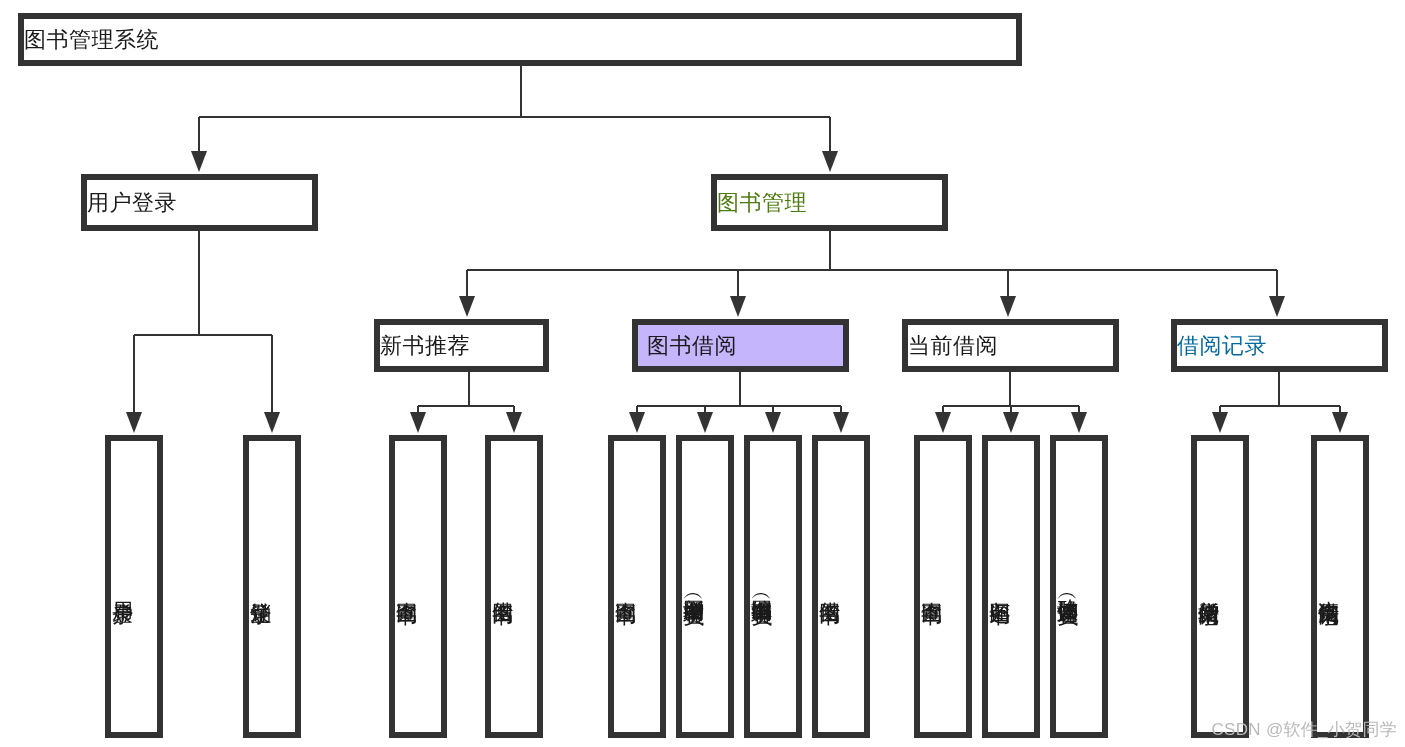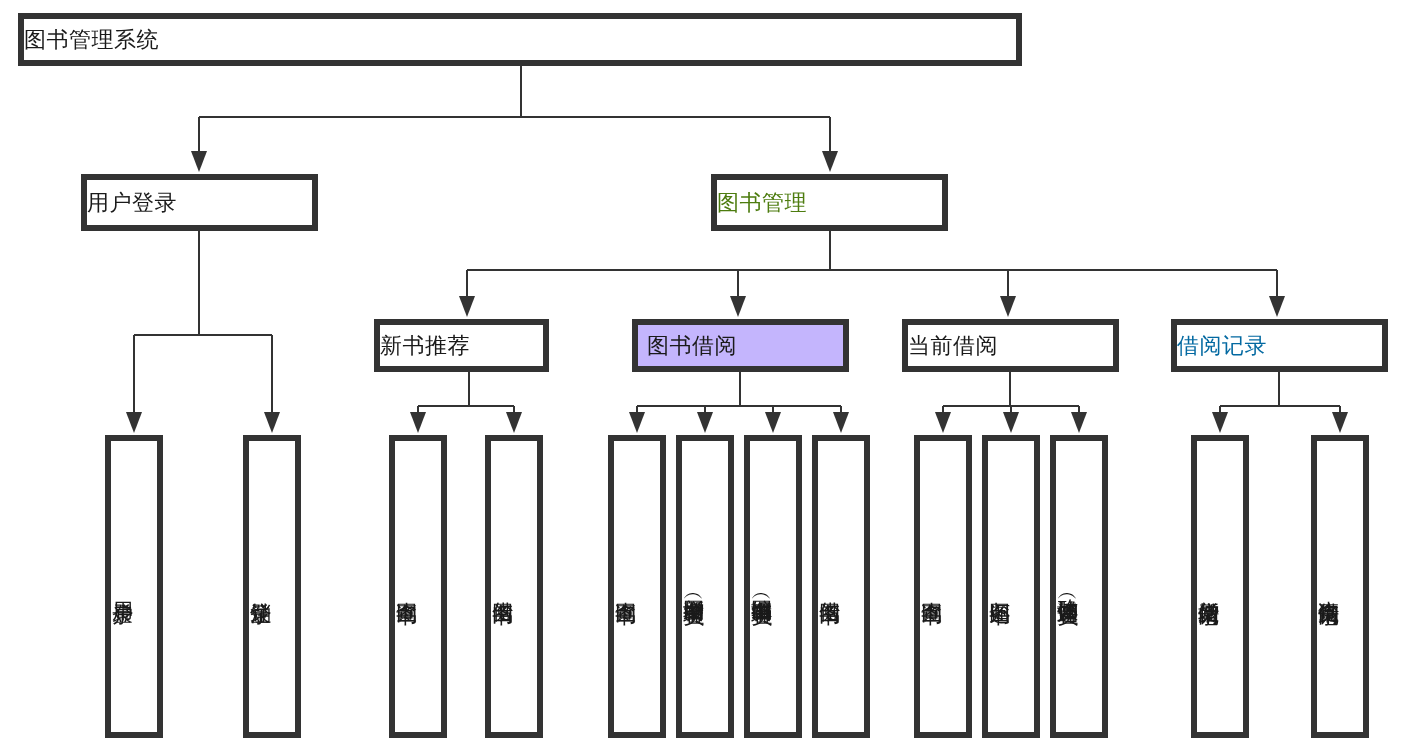--- a/index.html
+++ b/index.html
@@ -183,14 +183,15 @@
         <span class="node-label-v" style="color: rgb(26, 26, 26);">确认归还（管理员）</span>
       </div>
       <div class="node-box" style="left: 1191px; top: 435px; width: 58px; height: 303px; border-color: rgb(51, 51, 51); background: rgb(255, 255, 255);">
         <span class="node-label-v" style="color: rgb(26, 26, 26);">新增借阅记录</span>
       </div>
       <div class="node-box" style="left: 1311px; top: 435px; width: 58px; height: 303px; border-color: rgb(51, 51, 51); background: rgb(255, 255, 255);">
         <span class="node-label-v" style="color: rgb(26, 26, 26);">查询借阅记录</span>
       </div>
     </div>
 
+  <div class="watermark">CSDN @软件_小贺同学</div>
 
 </div>
 
 </body></html>

